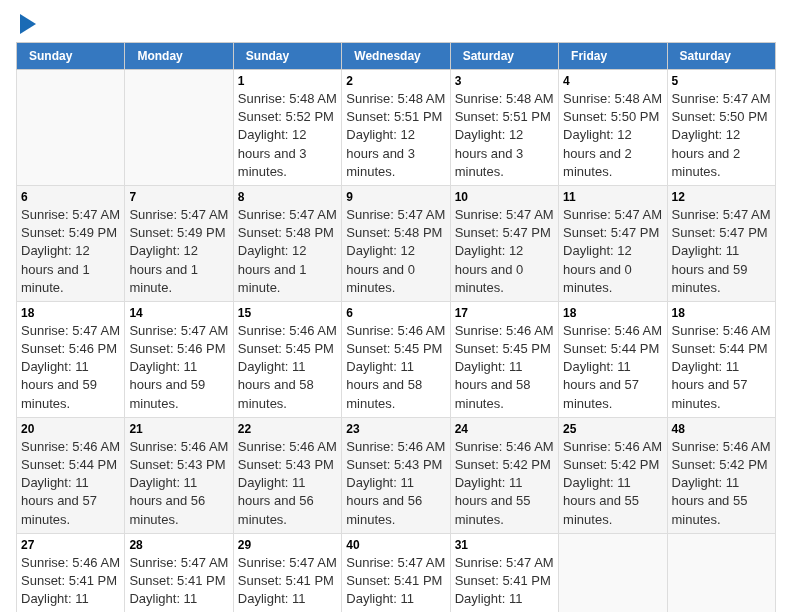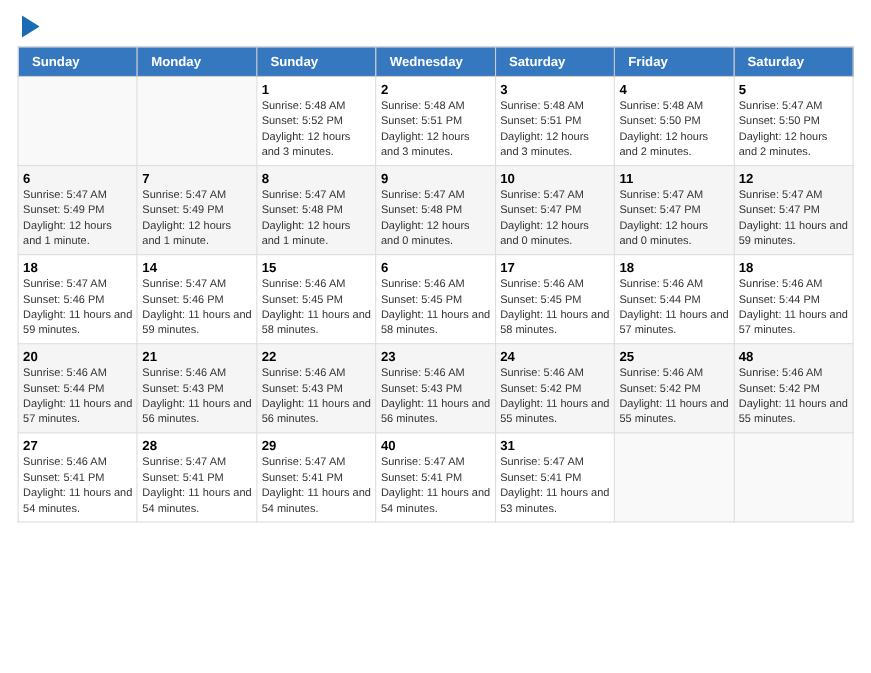--- a/index.html
+++ b/index.html
@@ -82,21 +82,21 @@
     .calendar tr:nth-child(even) td {
       background: #f5f5f5;
     }
     .day-number {
       font-weight: bold;
       font-size: 12px;
       display: block;
       margin-bottom: 2px;
     }
     .day-info {
-      font-size: 10px;
+      font-size: 13px;
       color: #333;
       line-height: 1.4;
     }
     .empty-cell {
       background: #f9f9f9 !important;
     }
   </style>
 </head>
 <body>
 

